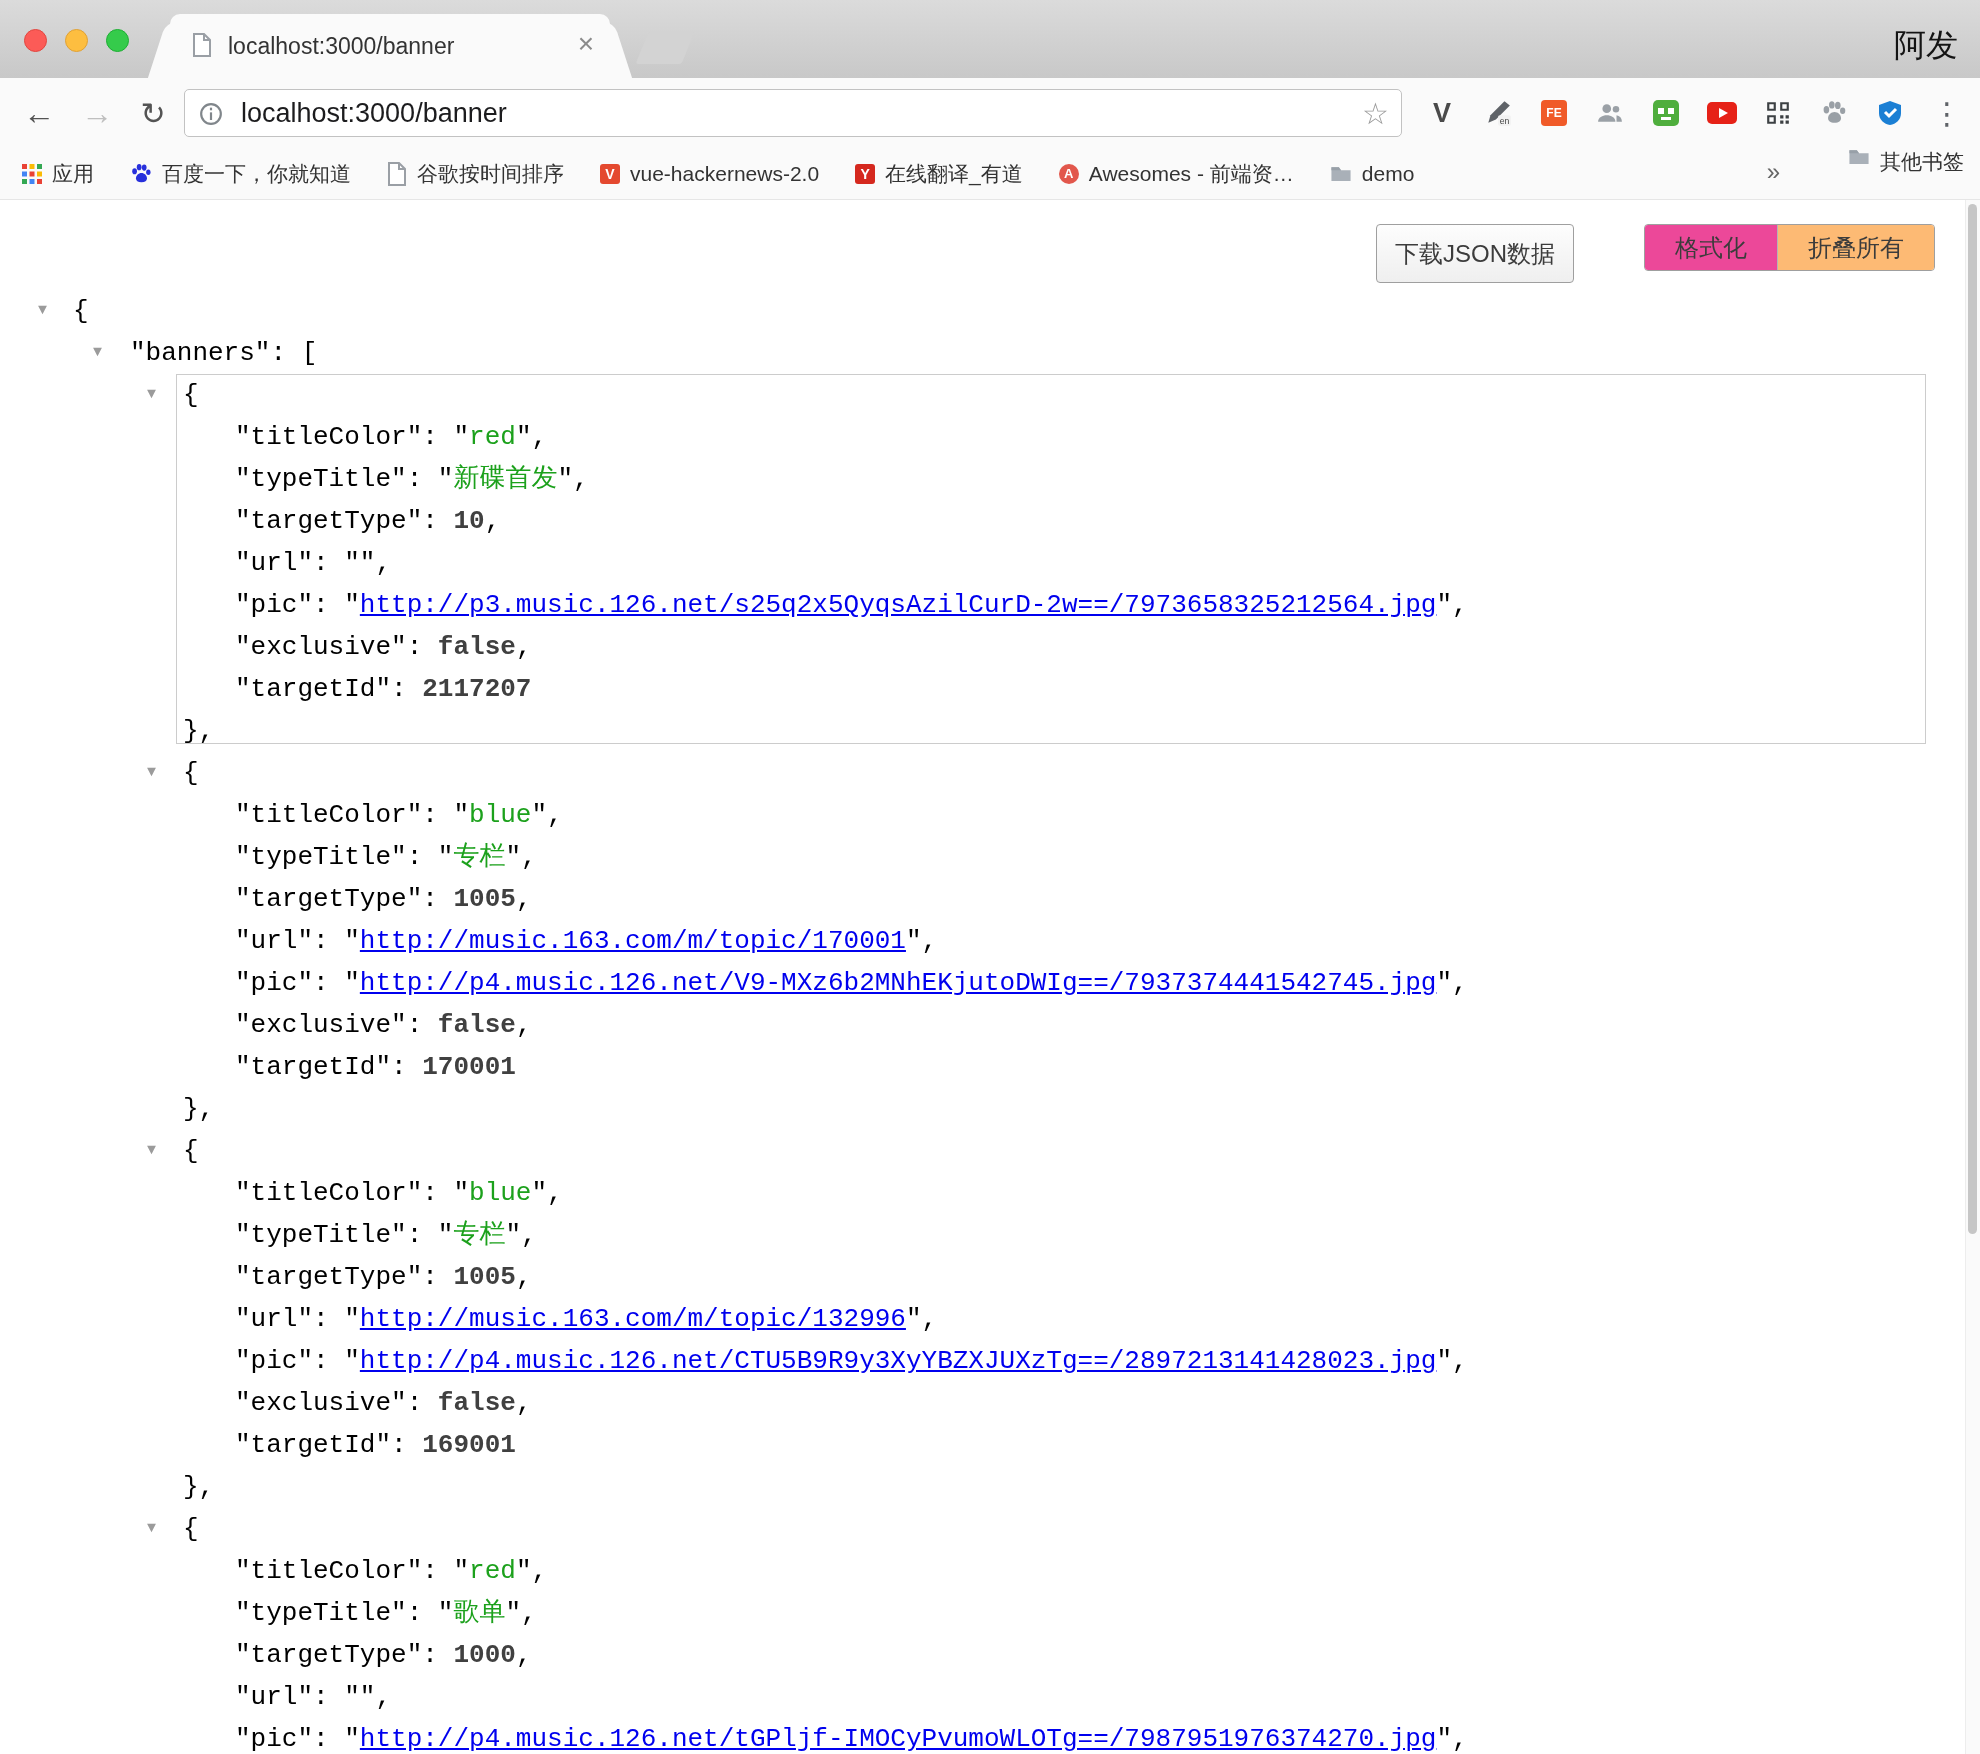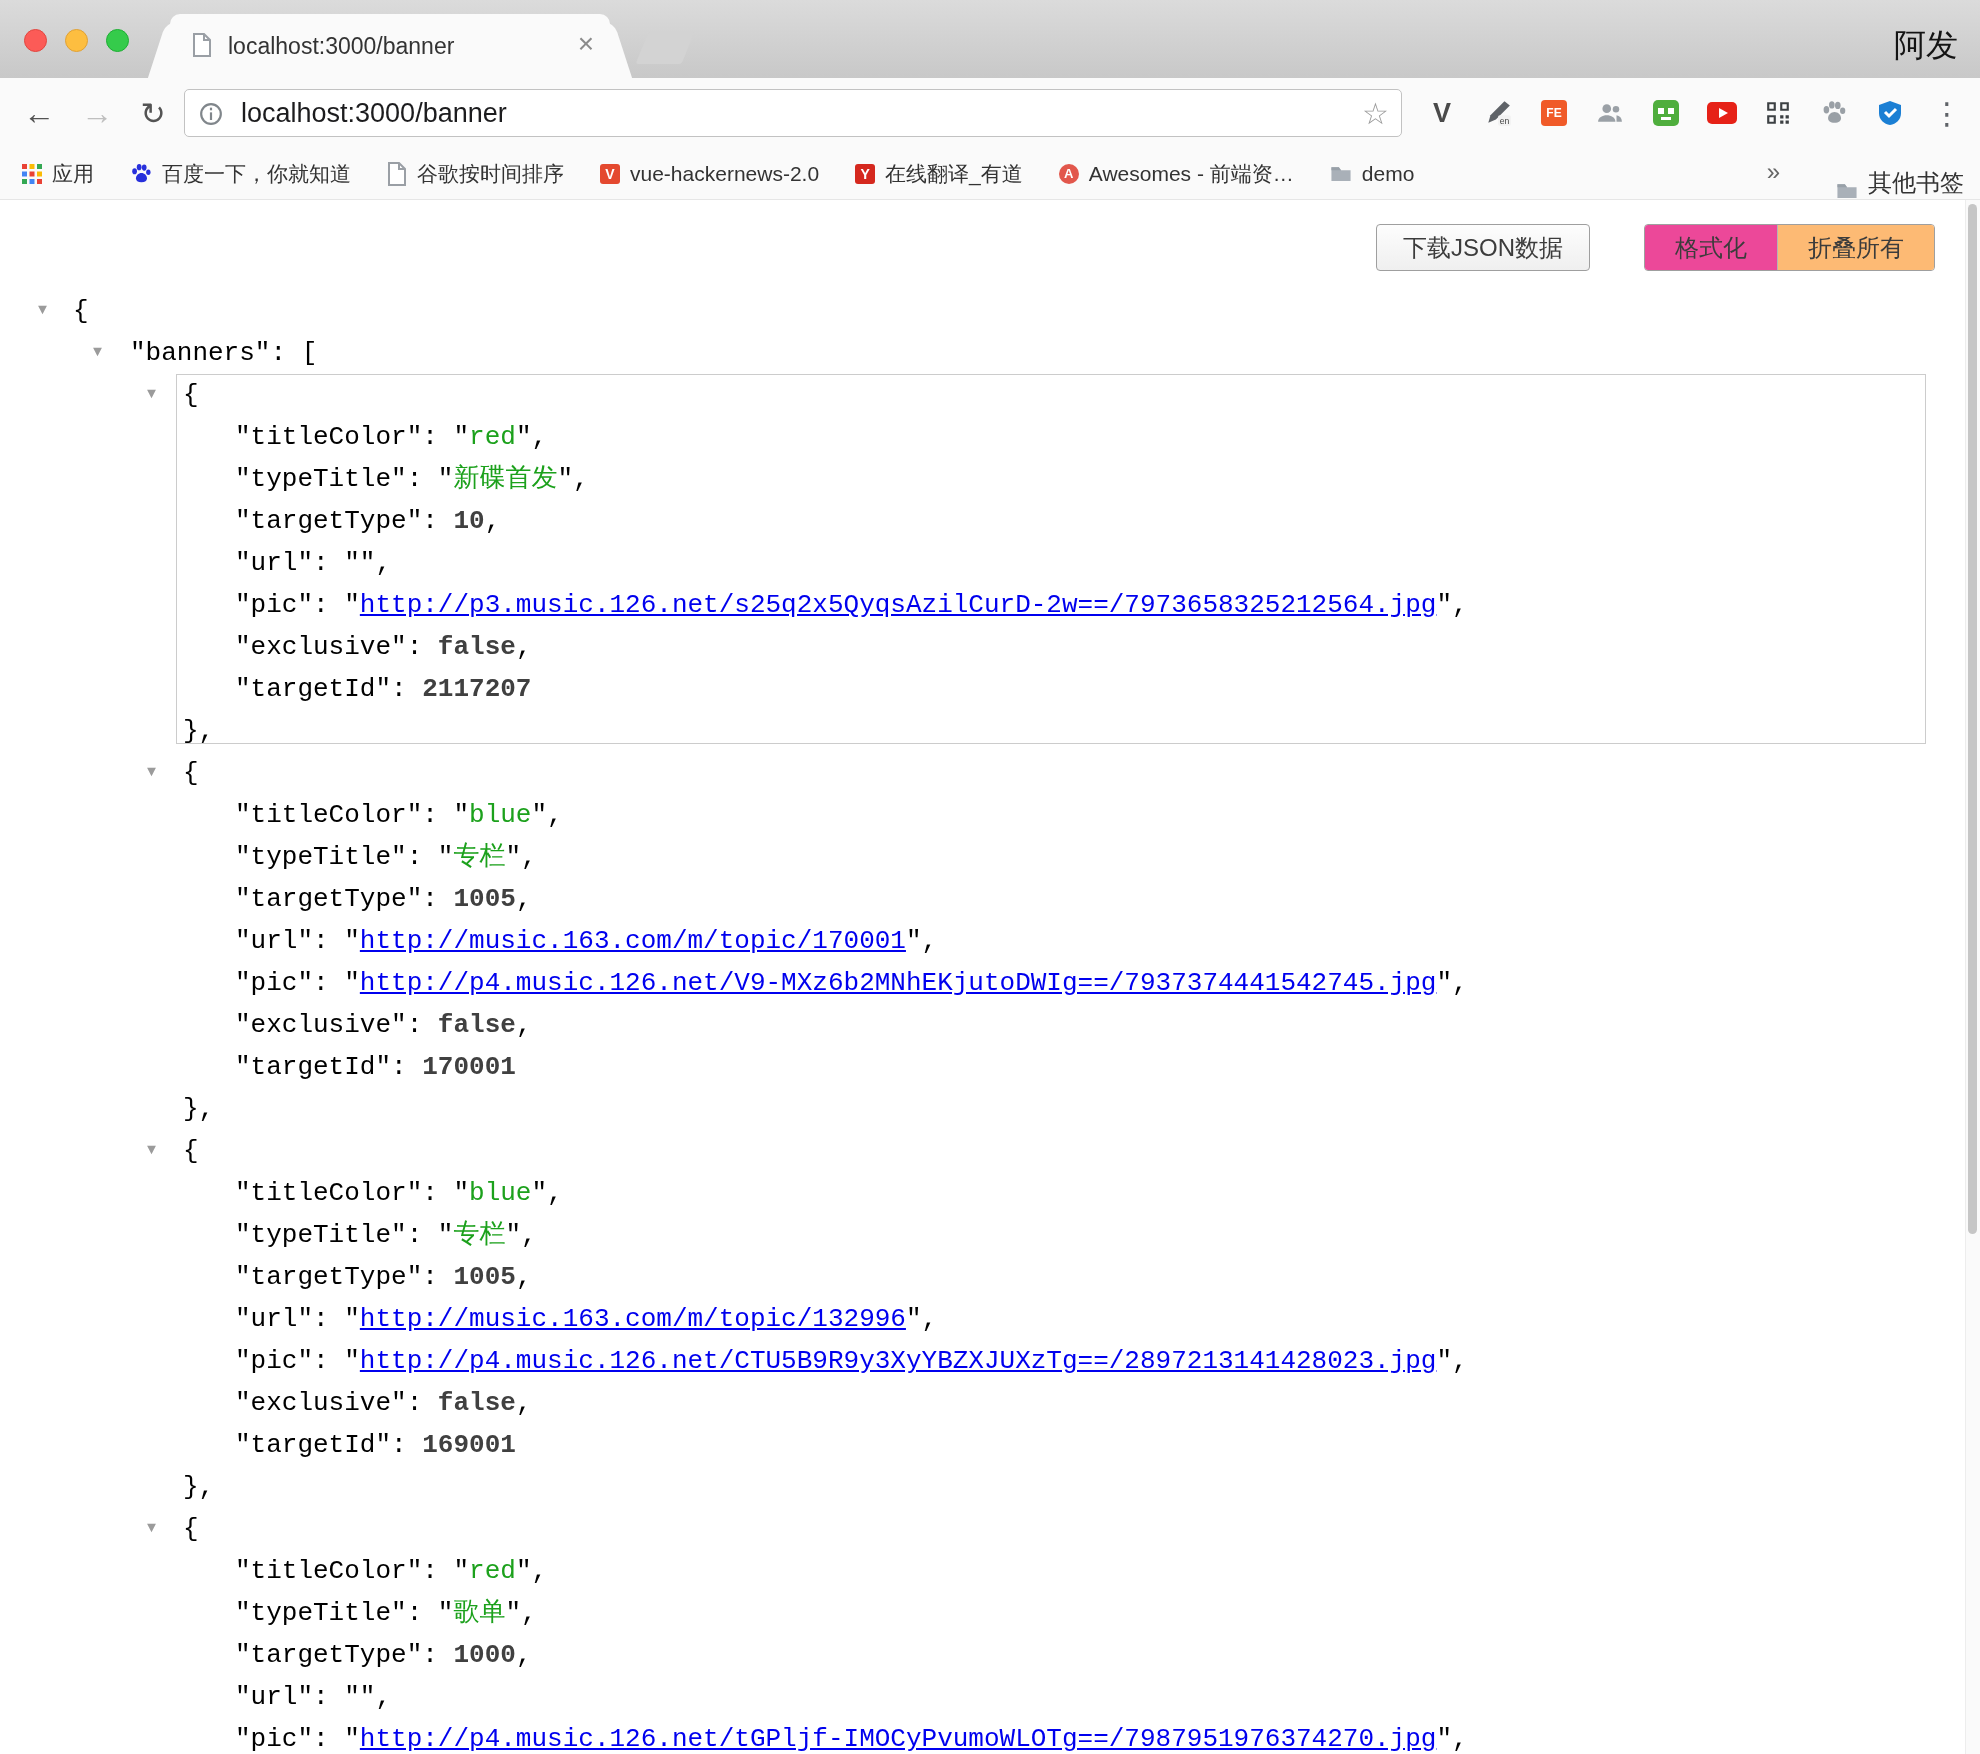--- a/index.html
+++ b/index.html
@@ -47,27 +47,27 @@
 
   
   .bookmarks { position:absolute; top:148px; left:0; width:100%; height:52px;
                background:#fafafa; border-bottom:1px solid #e6e6e6; }
   .bm-items { position:absolute; left:22px; top:0; height:51px; display:flex; align-items:center; }
   .bm-item { display:flex; align-items:center; gap:10px; margin-right:36px;
              font-size:21px; color:#333; white-space:nowrap; }
   .bm-ic { display:flex; align-items:center; }
   .overflow-chevron { position:absolute; right:200px; top:10px; font-size:24px; color:#666; }
   .bm-right { position:absolute; right:16px; top:0; height:51px; display:flex;
-              align-items:flex-end; gap:10px; font-size:24px; color:#333; }
+              align-items:flex-start; gap:10px; font-size:21px; color:#333; }
 
   
   .content { position:absolute; top:200px; left:0; right:0; bottom:0; background:#fff; }
-  .btn { position:absolute; height:47px; display:flex; align-items:center; justify-content:center;
+  .btn { position:absolute; height:59px; display:flex; align-items:center; justify-content:center;
          border:1px solid #9f9f9f; border-radius:4px; background:linear-gradient(#fdfdfd,#efefef);
-         font-size:24px; color:#3c3c3c; padding:0 26px; cursor:default; }
+         font-size:24px; color:#3c3c3c; padding:0 18px; cursor:default; }
   #dl-btn { left:1376px; top:24px; }
   .btn-group { position:absolute; left:1644px; top:24px; height:47px; display:flex;
                border:1px solid #9f9f9f; border-radius:4px; overflow:hidden; }
   .seg { height:100%; display:flex; align-items:center; padding:0 30px; font-size:24px; color:#3c3c3c; }
   #fmt-btn { background:#ec4899; border-right:1px solid #b5b5b5; }
   #col-btn { background:#fdba74; }
 
   
   .json-tree { position:absolute; top:90px; left:0; right:20px;
                font-family:"Liberation Mono","DejaVu Sans Mono",monospace;

